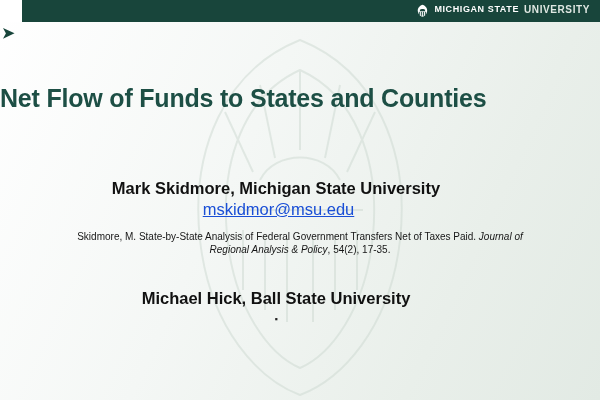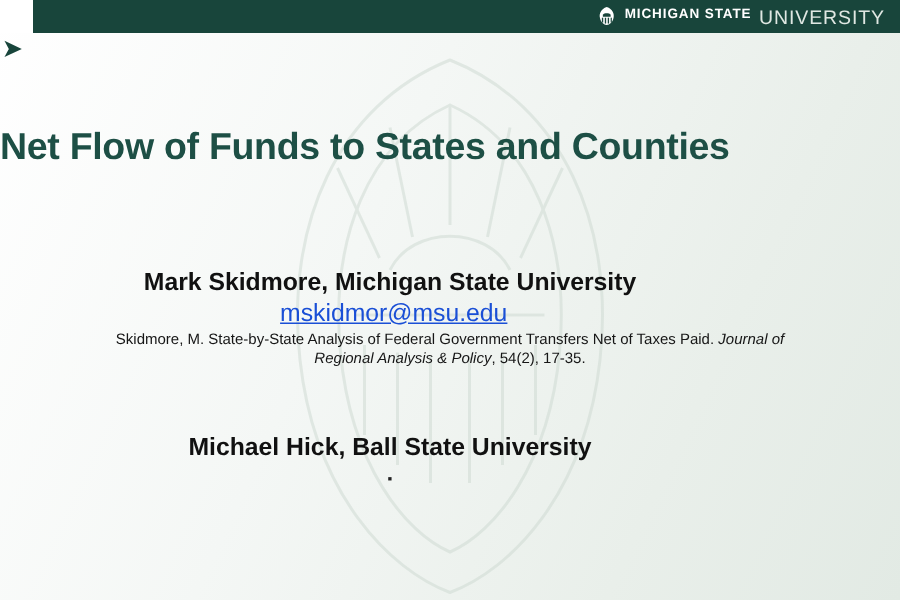--- a/index.html
+++ b/index.html
@@ -63,22 +63,22 @@
     align-items: flex-start;
     gap: 5px;
     color: #ffffff;
   }
   .brand-name {
     font-size: 9px;
     font-weight: bold;
     letter-spacing: 0.6px;
   }
   .brand-sub {
-    font-size: 13px;
-    font-weight: normal;
+    font-size: 10px;
+    font-weight: bold;
     letter-spacing: 0.6px;
     color: #dfe7e2;
   }
   .helmet-mark {
     width: 13px;
     height: 13px;
   }
   .title {
     position: absolute;
     top: 84px;
@@ -87,20 +87,21 @@
     font-size: 25px;
     font-weight: bold;
     color: #1d4f45;
     letter-spacing: -0.2px;
   }
   .author-block {
     position: absolute;
     left: 0;
     width: 520px;
     text-align: center;
+    padding-left: 16px;
   }
   .author-1 { top: 178px; }
   .author-2 { top: 288px; }
   .author-name {
     font-size: 16.5px;
     font-weight: bold;
     color: #111111;
     line-height: 21px;
   }
   .email-line {
@@ -123,21 +124,21 @@
   }
   .citation {
     position: absolute;
     left: 60px;
     width: 480px;
     text-align: center;
     font-size: 10px;
     color: #161616;
     line-height: 13px;
   }
-  .cite-1 { top: 220px; }
+  .cite-1 { top: 230px; }
   .cite-2 { top: 337px; }
   .ital { font-style: italic; }
 </style>
 </head>
 <body>
 
 <div class="slide">
 
   <svg class="watermark" viewBox="0 0 270 370" xmlns="http://www.w3.org/2000/svg">
     <g fill="none" stroke="#cdd9d1" stroke-width="2">

